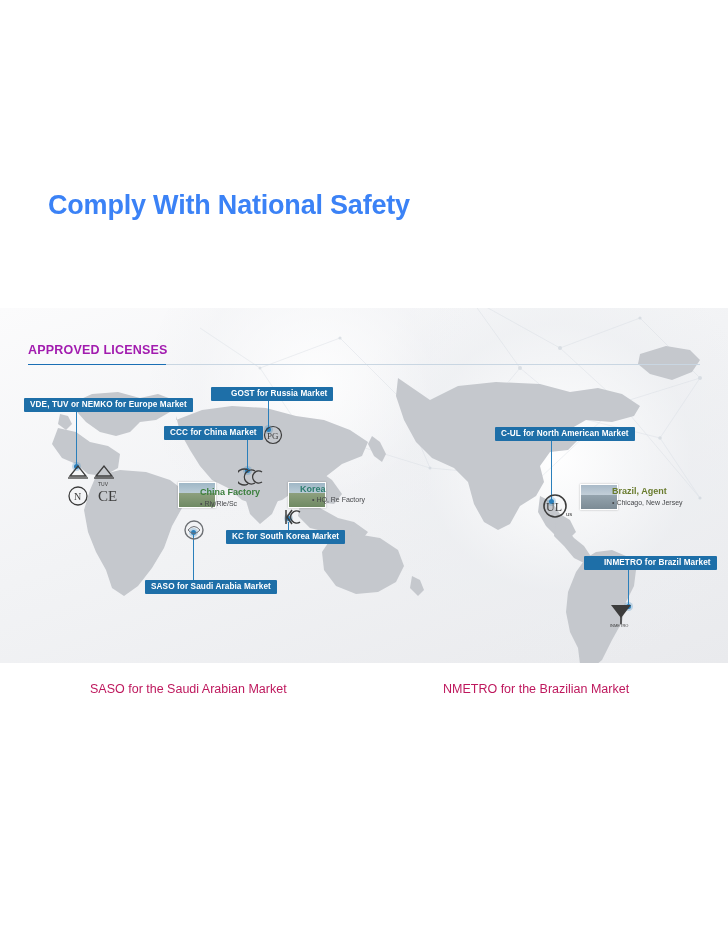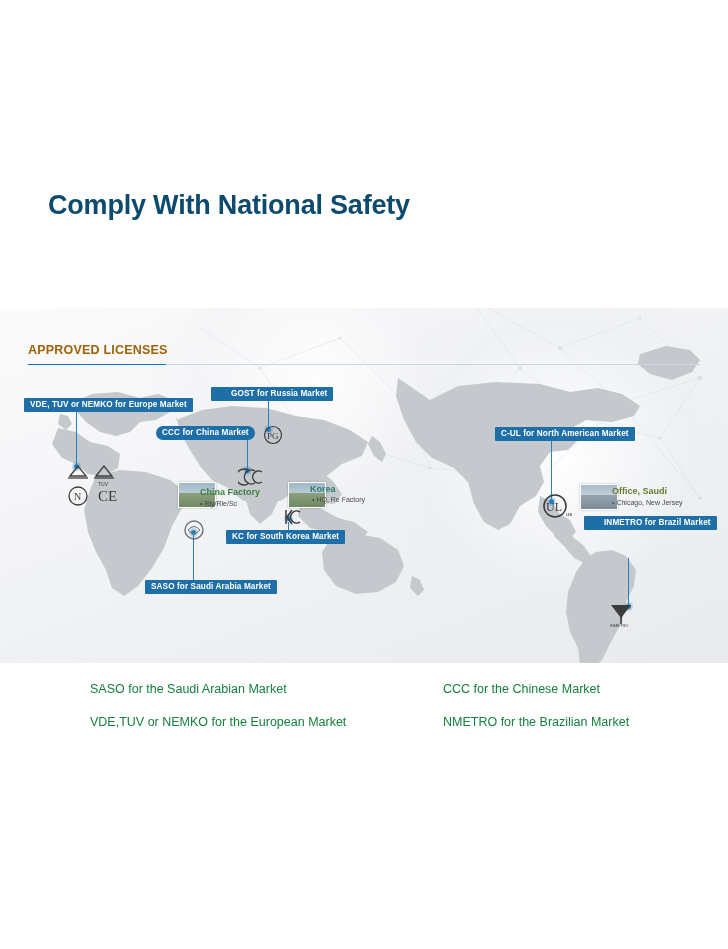--- a/index.html
+++ b/index.html
@@ -17,21 +17,21 @@
 
   
   .page-title {
     position: absolute;
     left: 48px;
     top: 186px;
     width: 560px;
     font-size: 27px;
     font-weight: bold;
     line-height: 1.42;
-    color: #0c4a6e;
+    color: #3b82f6;
     letter-spacing: -0.2px;
   }
   .page-title .line {
     display: block;
   }
 
   
   .map-panel {
     position: absolute;
     left: 0;
@@ -67,21 +67,21 @@
     height: 355px;
     opacity: 0.55;
   }
 
   .approved-label {
     position: absolute;
     left: 28px;
     top: 343px;
     font-size: 12.5px;
     font-weight: bold;
-    color: #a16207;
+    color: #a21caf;
     letter-spacing: 0.2px;
     z-index: 6;
   }
   .approved-rule {
     position: absolute;
     left: 28px;
     top: 364px;
     width: 672px;
     height: 1px;
     background: #c9d6e2;
@@ -184,21 +184,21 @@
   .list {
     position: absolute;
     top: 678px;
     left: 0;
     width: 728px;
     z-index: 3;
   }
   .list-col {
     position: absolute;
     font-size: 12.5px;
-    color: #15803d;
+    color: #be185d;
   }
   .list-col.left { left: 90px; top: 4px; }
   .list-col.right { left: 443px; top: 4px; }
   .list-item {
     margin-bottom: 17px;
     line-height: 1.25;
     white-space: nowrap;
   }
 </style>
 </head>
@@ -282,37 +282,37 @@
 </svg>
 
 <div class="chip" style="left:24px; top:398px;">VDE, TUV or NEMKO for Europe Market</div>
 <div class="leader" style="left:76px; top:412px; height:54px;"></div>
 <div class="dot" style="left:74px; top:464px;"></div>
 
 <div class="chip" style="left:211px; top:387px;padding-left:20px;">GOST for Russia Market</div>
 <div class="leader" style="left:268px; top:401px; height:28px;"></div>
 <div class="dot" style="left:266px; top:427px;"></div>
 
-<div class="chip" style="left:156px; top:426px;border-radius:7px;">CCC for China Market</div>
+<div class="chip" style="left:164px; top:426px;">CCC for China Market</div>
 <div class="leader" style="left:247px; top:440px; height:30px;"></div>
 <div class="dot" style="left:245px; top:468px;"></div>
 
 <div class="chip" style="left:495px; top:427px;">C-UL for North American Market</div>
 <div class="leader" style="left:551px; top:441px; height:60px;"></div>
 <div class="dot" style="left:549px; top:499px;"></div>
 
 <div class="chip" style="left:226px; top:530px;">KC for South Korea Market</div>
 <div class="leader" style="left:288px; top:522px; height:10px;"></div>
 <div class="dot" style="left:286px; top:516px;"></div>
 
 <div class="chip" style="left:145px; top:580px;">SASO for Saudi Arabia Market</div>
 <div class="leader" style="left:193px; top:534px; height:48px;"></div>
 <div class="dot" style="left:191px; top:530px;"></div>
 
-<div class="chip" style="left:584px; top:516px;padding-left:20px;">INMETRO for Brazil Market</div>
+<div class="chip" style="left:584px; top:556px;padding-left:20px;">INMETRO for Brazil Market</div>
 <div class="leader" style="left:628px; top:558px; height:48px;"></div>
 <div class="dot" style="left:626px; top:604px;"></div>
 
 <svg class="marks" style="left:62px; top:462px;" width="64" height="52" viewBox="0 0 64 52">
   <g fill="none" stroke="#3c3c3c" stroke-width="1.3">
     <path d="M8 14 L16 4 L24 14 Z"></path>
     <path d="M6 16 L26 16"></path>
     <path d="M34 14 L42 4 L50 14 Z"></path>
     <path d="M32 16 L52 16"></path>
     <circle cx="16" cy="34" r="9"></circle>
@@ -358,29 +358,27 @@
   <path d="M3 3 L23 3 L13 16 Z" fill="#3c3c3c"></path>
   <path d="M13 13 L13 22" stroke="#3c3c3c" stroke-width="1.6"></path>
   <text x="2" y="25" font-size="4" fill="#3c3c3c">INMETRO</text>
 </svg>
 
 <div class="thumb" style="left:178px; top:482px;"></div>
 <div class="loc-title" style="left:200px; top:487px;">China Factory</div>
 <div class="loc-sub" style="left:200px; top:500px;">• Rly/Rle/Sc</div>
 
 <div class="thumb" style="left:288px; top:482px;"></div>
-<div class="loc-title teal" style="left:310px; top:484px;">Korea</div>
+<div class="loc-title teal" style="left:300px; top:484px;">Korea</div>
 <div class="loc-sub" style="left:312px; top:496px;">• HQ, Re Factory</div>
 
 <div class="thumb city" style="left:580px; top:484px;"></div>
-<div class="loc-title olive" style="left:612px; top:486px;">Office, Saudi</div>
+<div class="loc-title olive" style="left:612px; top:486px;">Brazil, Agent</div>
 <div class="loc-sub" style="left:612px; top:499px;">• Chicago, New Jersey</div>
 
 <div class="list">
   <div class="list-col left">
     <div class="list-item">SASO for the Saudi Arabian Market</div>
-    <div class="list-item">VDE,TUV or NEMKO for the European Market</div>
   </div>
   <div class="list-col right">
-    <div class="list-item">CCC for the Chinese Market</div>
     <div class="list-item">NMETRO for the Brazilian Market</div>
   </div>
 </div>
 
 </body></html>

